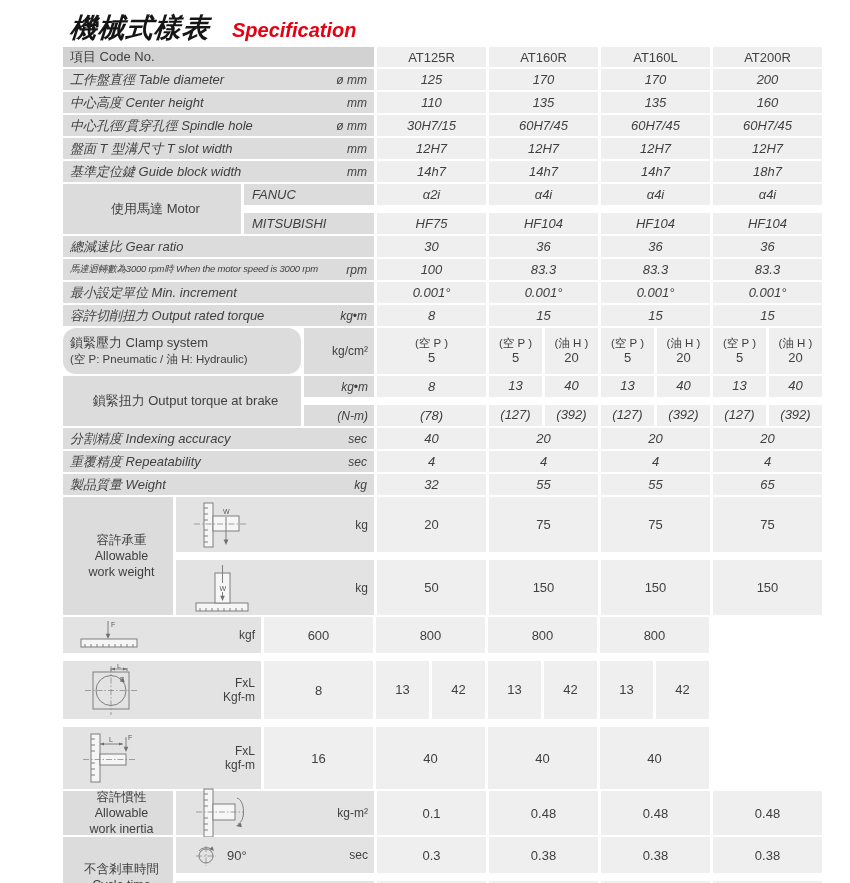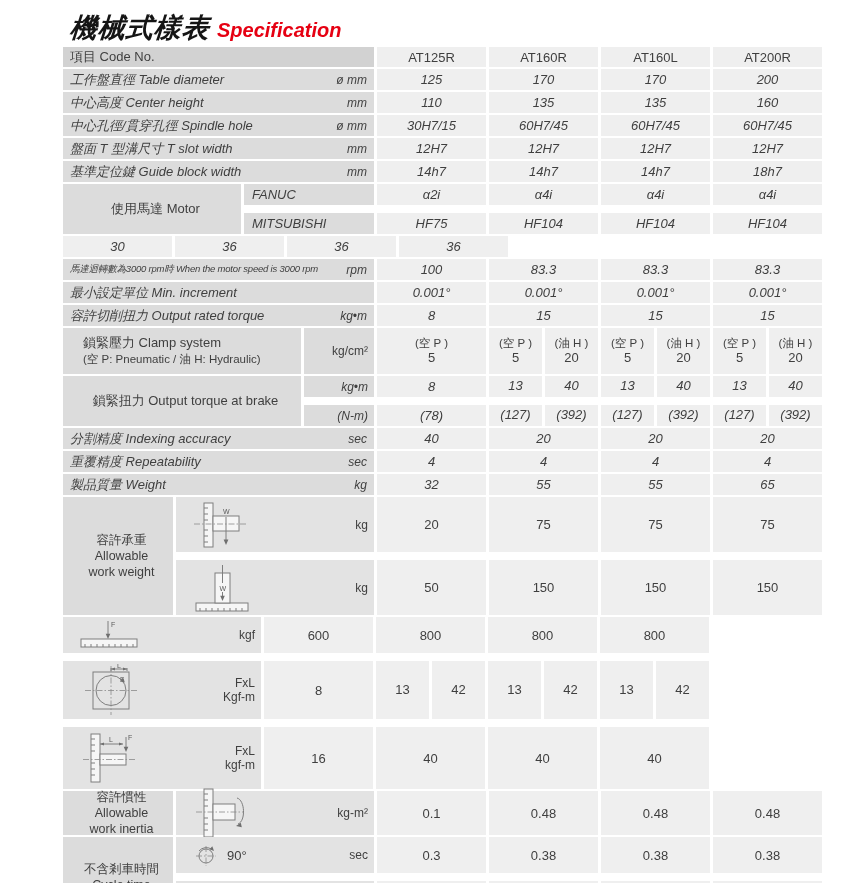--- a/index.html
+++ b/index.html
@@ -1,21 +1,21 @@
 <!DOCTYPE html>
 <html><head>
 <meta charset="utf-8">
 <style>
   * { margin:0; padding:0; box-sizing:border-box; }
   body { background:#ffffff; font-family:"Liberation Sans", sans-serif; color:#3f3f3f; }
   .page { width:850px; height:883px; background:#ffffff; overflow:hidden; position:relative; }
 
   .title-row { padding:10px 0 0 70px; height:47px; display:flex; align-items:baseline; }
   .title-zh { font-size:27px; font-weight:bold; font-style:italic; color:#151515; display:inline-block; transform:skewX(-4deg); letter-spacing:1px; }
-  .title-en { font-size:20px; font-weight:bold; font-style:italic; color:#e60012; margin-left:7px; }
+  .title-en { font-size:20px; font-weight:bold; font-style:italic; color:#e60012; margin-left:22px; }
 
   .spec-table { margin-left:63px; width:760px; font-size:13px; }
   .row { display:flex; gap:3px; margin-bottom:2px; }
   .group { display:flex; gap:3px; margin-bottom:2px; }
   .gbody { display:flex; flex-direction:column; gap:8px; flex:1; }
   .gbody .row { margin-bottom:0; }
 
   .cell { display:flex; align-items:center; }
   .lab  { width:311px; background:#dcdcdc; justify-content:space-between; padding:0 7px 0 7px; }
   .lab .lbl { white-space:nowrap; }
@@ -25,21 +25,21 @@
   .val  { width:109px; background:#efefef; justify-content:center; }
   .valcol { flex-direction:column; justify-content:center; line-height:1.25; }
   .split { width:109px; display:flex; gap:3px; }
   .half  { flex:1; background:#efefef; display:flex; flex-direction:column; align-items:center; justify-content:center; line-height:1.25; }
   .tag { font-size:11.5px; }
 
   .glab { background:#dcdcdc; display:flex; flex-direction:column; justify-content:center; padding-left:7px; }
   .w178 { width:178px; } .w238 { width:238px; } .w110 { width:110px; }
   .sub  { width:130px; background:#dcdcdc; padding-left:8px; }
   .ucell{ width:70px; background:#dcdcdc; justify-content:flex-end; padding-right:6px; font-size:12px; }
-  .lab2 { width:238px; background:#dcdcdc; flex-direction:column; align-items:flex-start; justify-content:center; padding-left:20px; line-height:1.3; }
+  .lab2 { width:238px; background:#dcdcdc; flex-direction:column; align-items:flex-start; justify-content:center; padding-left:7px; line-height:1.3;border-radius:13px; }
   .lab2 .l2 { font-size:11.5px; }
   .glab .ln { font-size:12.5px; line-height:1.3; }
 
   .diag { width:198px; background:#e3e3e3; padding:0 6px 0 14px; }
   .diag .unit, .icocell .unit { margin-left:auto; font-size:12px; }
   .unit2 { margin-left:auto; font-size:12px; text-align:right; line-height:1.2; }
   .icocell { width:198px; background:#e3e3e3; padding:0 6px 0 16px; display:flex; align-items:center; }
   .angle { margin-left:7px; font-size:13px; }
 
   .hH { height:20px; } .hS { height:21px;font-style:italic; } .hC { height:46px; }
@@ -142,20 +142,24 @@
           <div class="cell sub">MITSUBISHI</div>
           <div class="cell val">HF75</div>
           <div class="cell val">HF104</div>
           <div class="cell val">HF104</div>
           <div class="cell val">HF104</div>
         </div>
       </div>
     </div>
 
     <div class="row hS">
+      <div class="cell lab">
+          <span class="lbl">總減速比 Gear ratio</span>
+          <span class="unit"></span>
+        </div>
       <div class="cell val">30</div>
       <div class="cell val">36</div>
       <div class="cell val">36</div>
       <div class="cell val">36</div>
     </div>
     <div class="row hS">
       <div class="cell lab tight">
           <span class="lbl">馬達迴轉數為3000 rpm時 When the motor speed is 3000 rpm</span>
           <span class="unit">rpm</span>
         </div>

